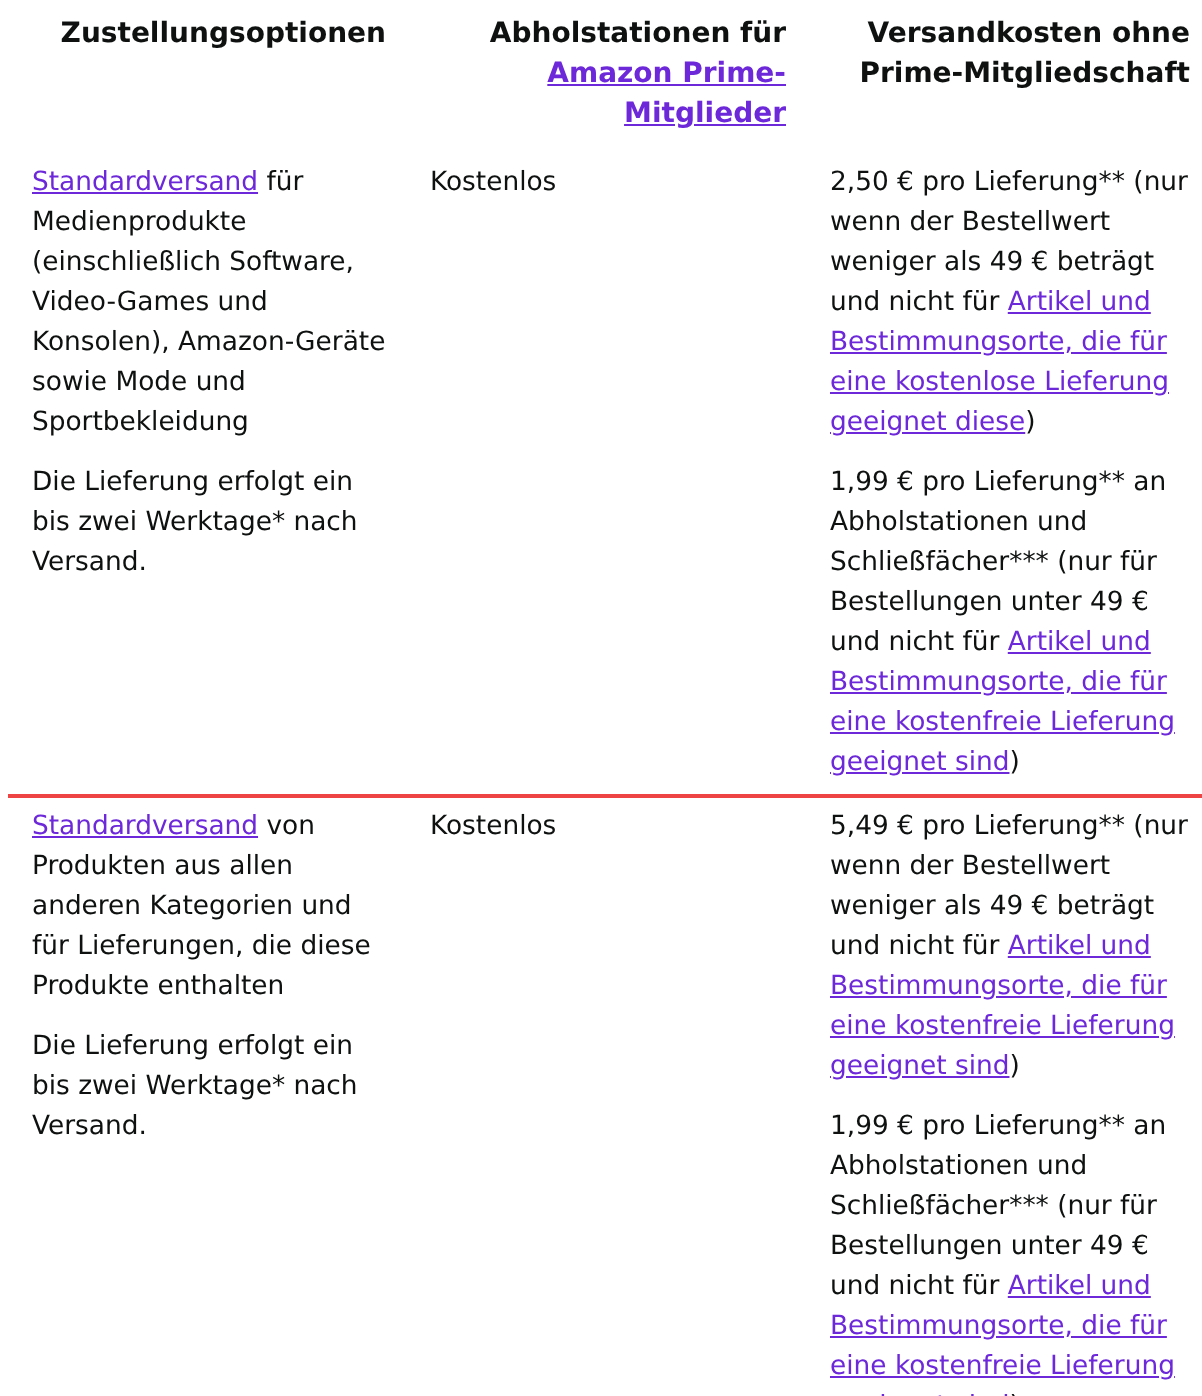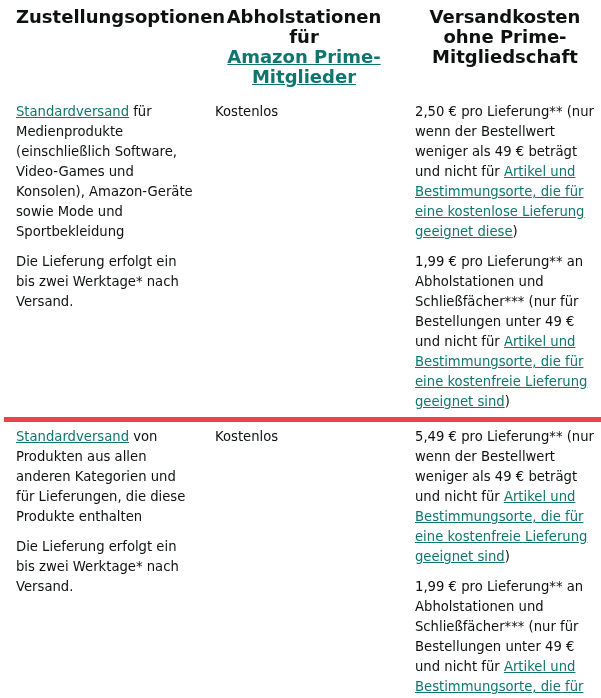--- a/index.html
+++ b/index.html
@@ -6,26 +6,26 @@
   body {
     width: 601px; height: 698px; overflow: hidden;
     font-family: "DejaVu Sans", sans-serif;
     font-size: 13.2px; line-height: 20px; color: #0f1111;
   }
   table { border-collapse: collapse; width: 601px; margin-left: 4px; table-layout: fixed; }
   col.c1 { width: 199px; }
   col.c2 { width: 200px; }
   col.c3 { width: 202px; }
   th {
-    text-align: center; font-weight: bold; vertical-align: top;
-    padding: 7px 10px 10px 12px; font-size: 18px; line-height: 20px;
+    text-align: right; font-weight: bold; vertical-align: top;
+    padding: 7px 10px 10px 12px; font-size: 14px; line-height: 20px;
   }
   td { vertical-align: top; padding: 5px 10px 5px 12px; }
-  tr.row1 td { border-bottom: 5px solid #ef4444; }
-  a { color: #0f766e; text-decoration: underline; }
+  tr.row1 td { border-bottom: 2px solid #ef4444; }
+  a { color: #6d28d9; text-decoration: underline; }
   p { margin: 0 0 10px 0; }
   p:last-child { margin-bottom: 0; }
   td.c2cell { padding-left: 12px; }
 </style>
 </head>
 <body>
 
 <table>
   <colgroup>
       <col class="c1">

